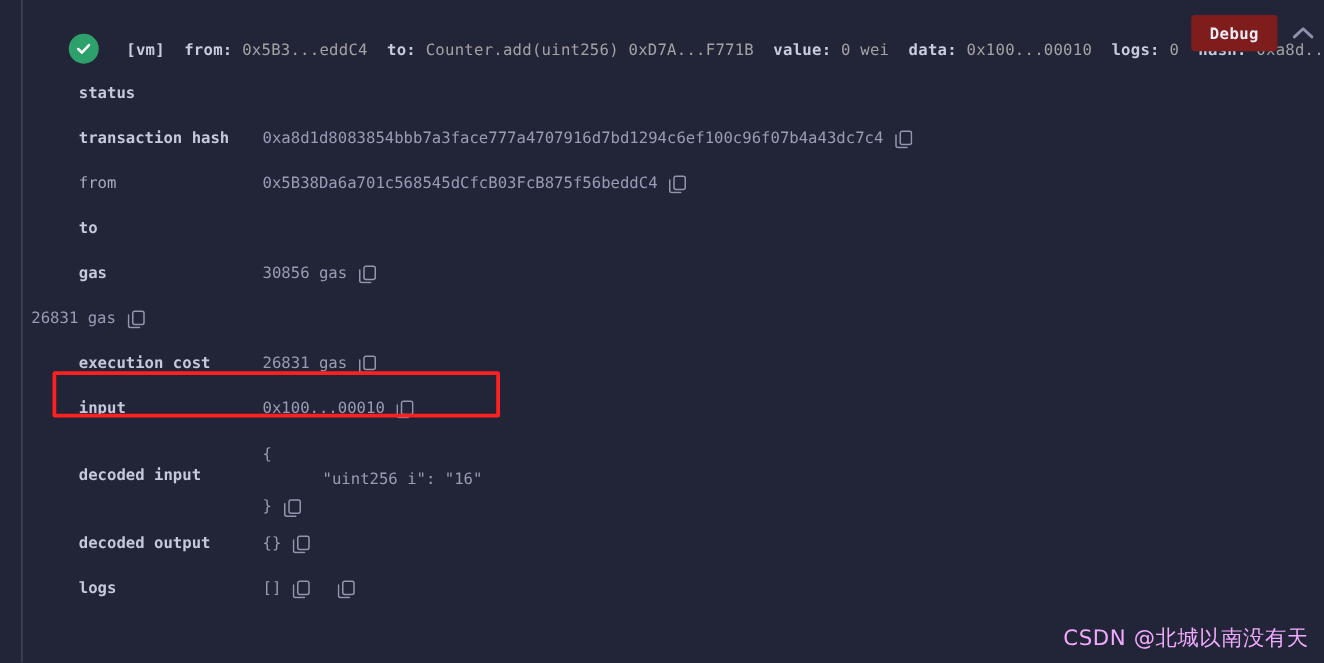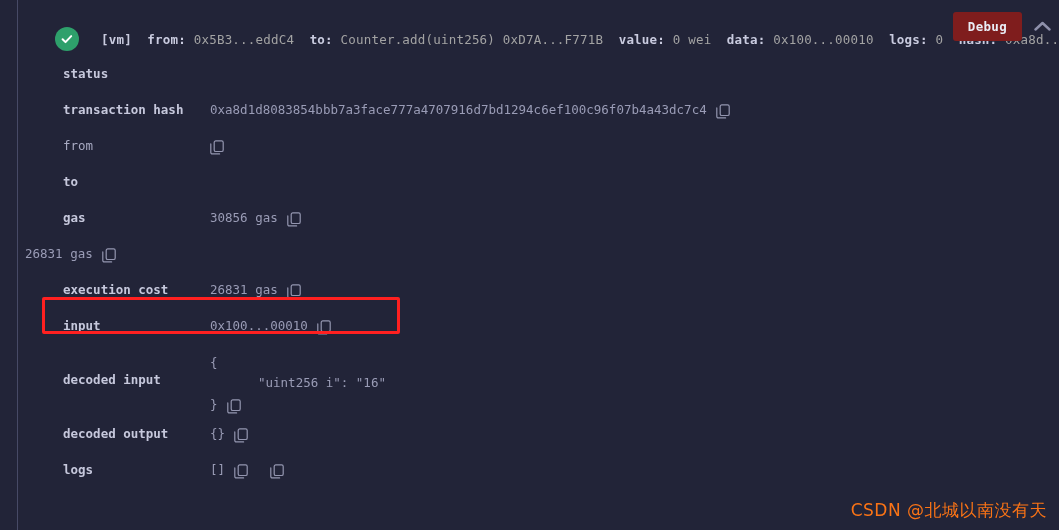--- a/index.html
+++ b/index.html
@@ -167,21 +167,21 @@
     pointer-events: none;
   }
 
   
   .watermark {
     position: absolute;
     right: 12px;
     bottom: 8px;
     font-family: "DejaVu Sans", "Liberation Sans", sans-serif;
     font-size: 17px;
-    color: #f97316;
+    color: #f0abfc;
     letter-spacing: 0.5px;
     white-space: nowrap;
   }
 </style>
 </head>
 <body>
 
 <div class="rail"></div>
 
 <div class="panel">
@@ -219,20 +219,21 @@
             <rect x="4.2" y="0.9" width="9" height="10.6" rx="1.6" fill="none" stroke="currentColor" stroke-width="1.2"></rect>
             <path d="M9.6 13.9 H2.2 A1.4 1.4 0 0 1 0.8 12.5 V3.9" fill="none" stroke="currentColor" stroke-width="1.2" stroke-linecap="round"></path>
           </svg>
         </span>
       </div>
     </div>
 
     <div class="row">
       <div class="label thin">from</div>
       <div class="value">
+        <span>0x5B38Da6a701c568545dCfcB03FcB875f56beddC4</span>
         <span class="copy-icon">
           <svg width="14" height="15" viewBox="0 0 14 15">
             <rect x="4.2" y="0.9" width="9" height="10.6" rx="1.6" fill="none" stroke="currentColor" stroke-width="1.2"></rect>
             <path d="M9.6 13.9 H2.2 A1.4 1.4 0 0 1 0.8 12.5 V3.9" fill="none" stroke="currentColor" stroke-width="1.2" stroke-linecap="round"></path>
           </svg>
         </span>
       </div>
     </div>
 
     <div class="row">

